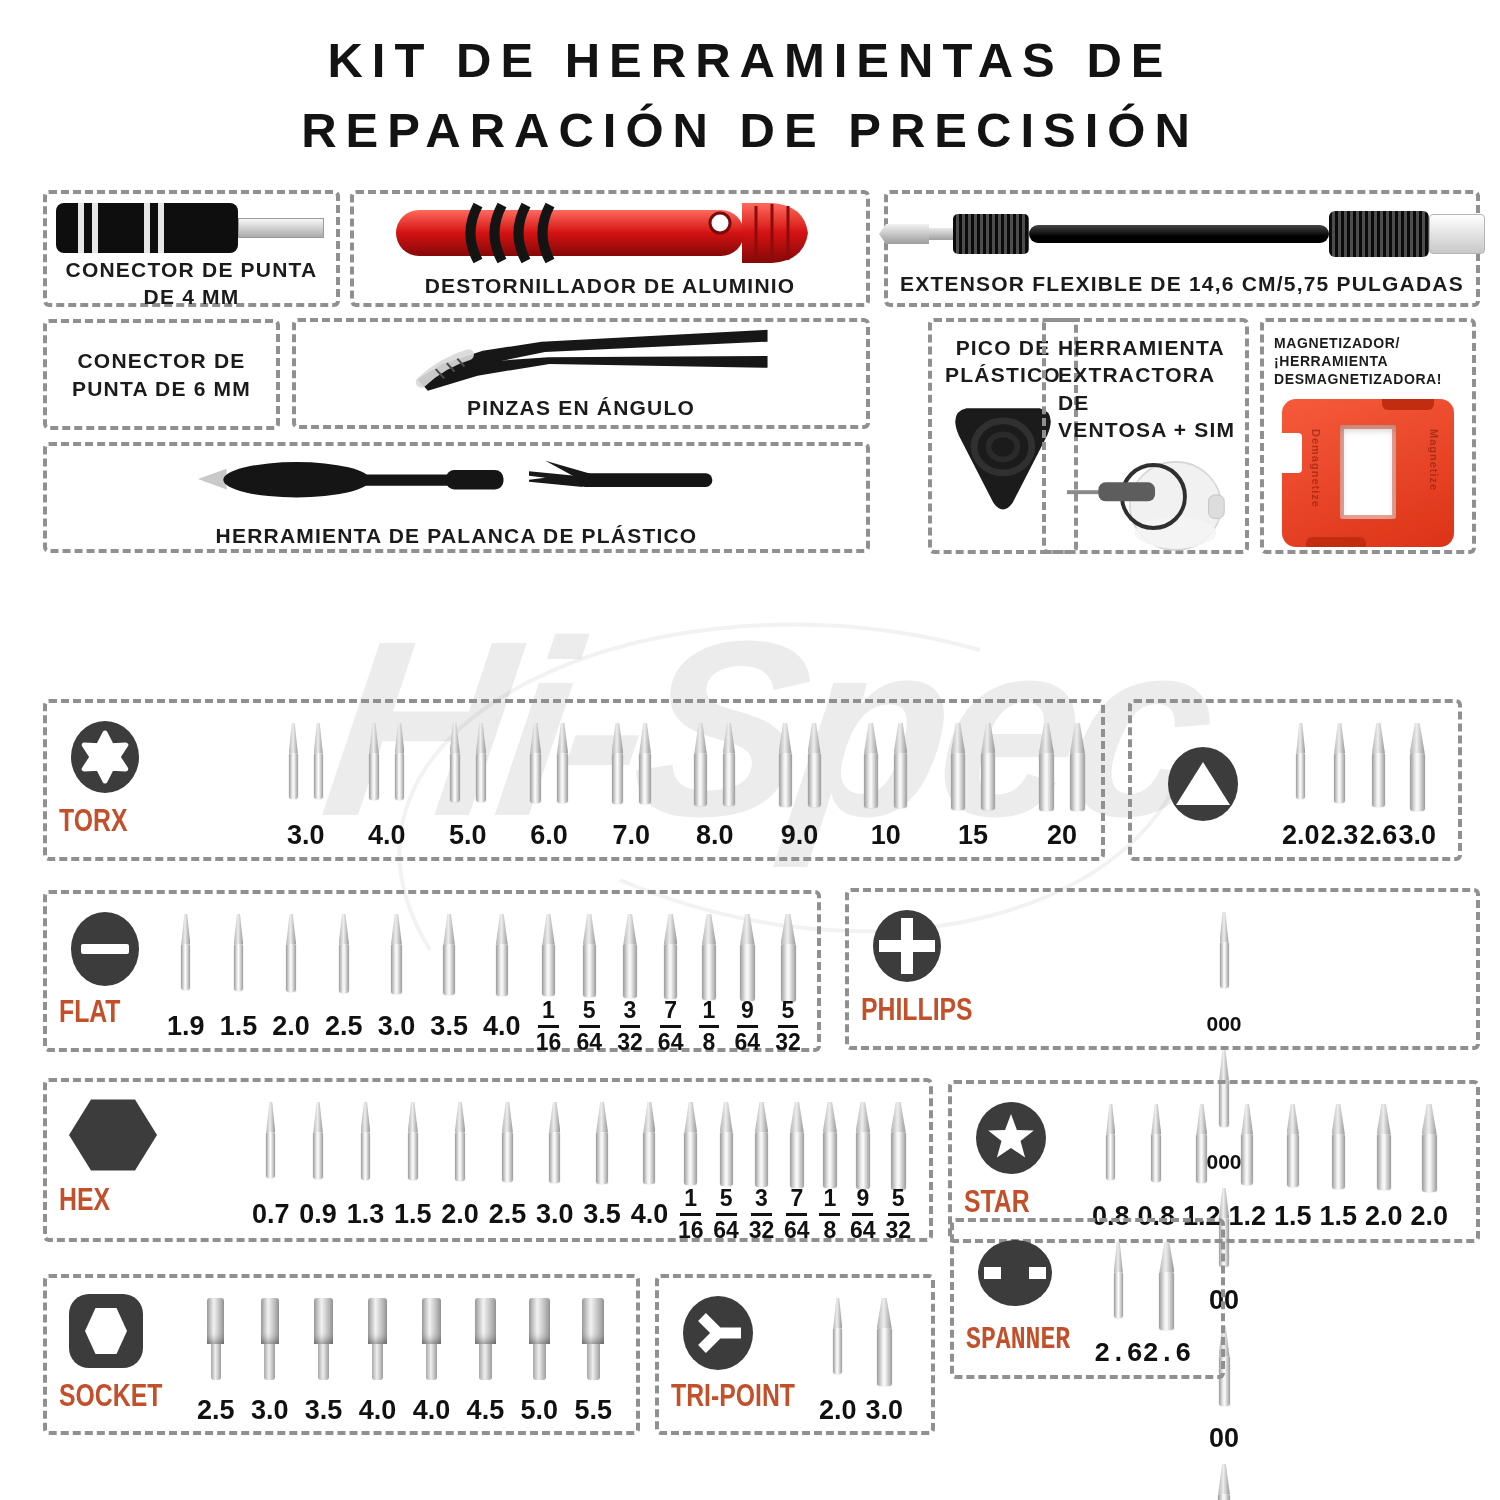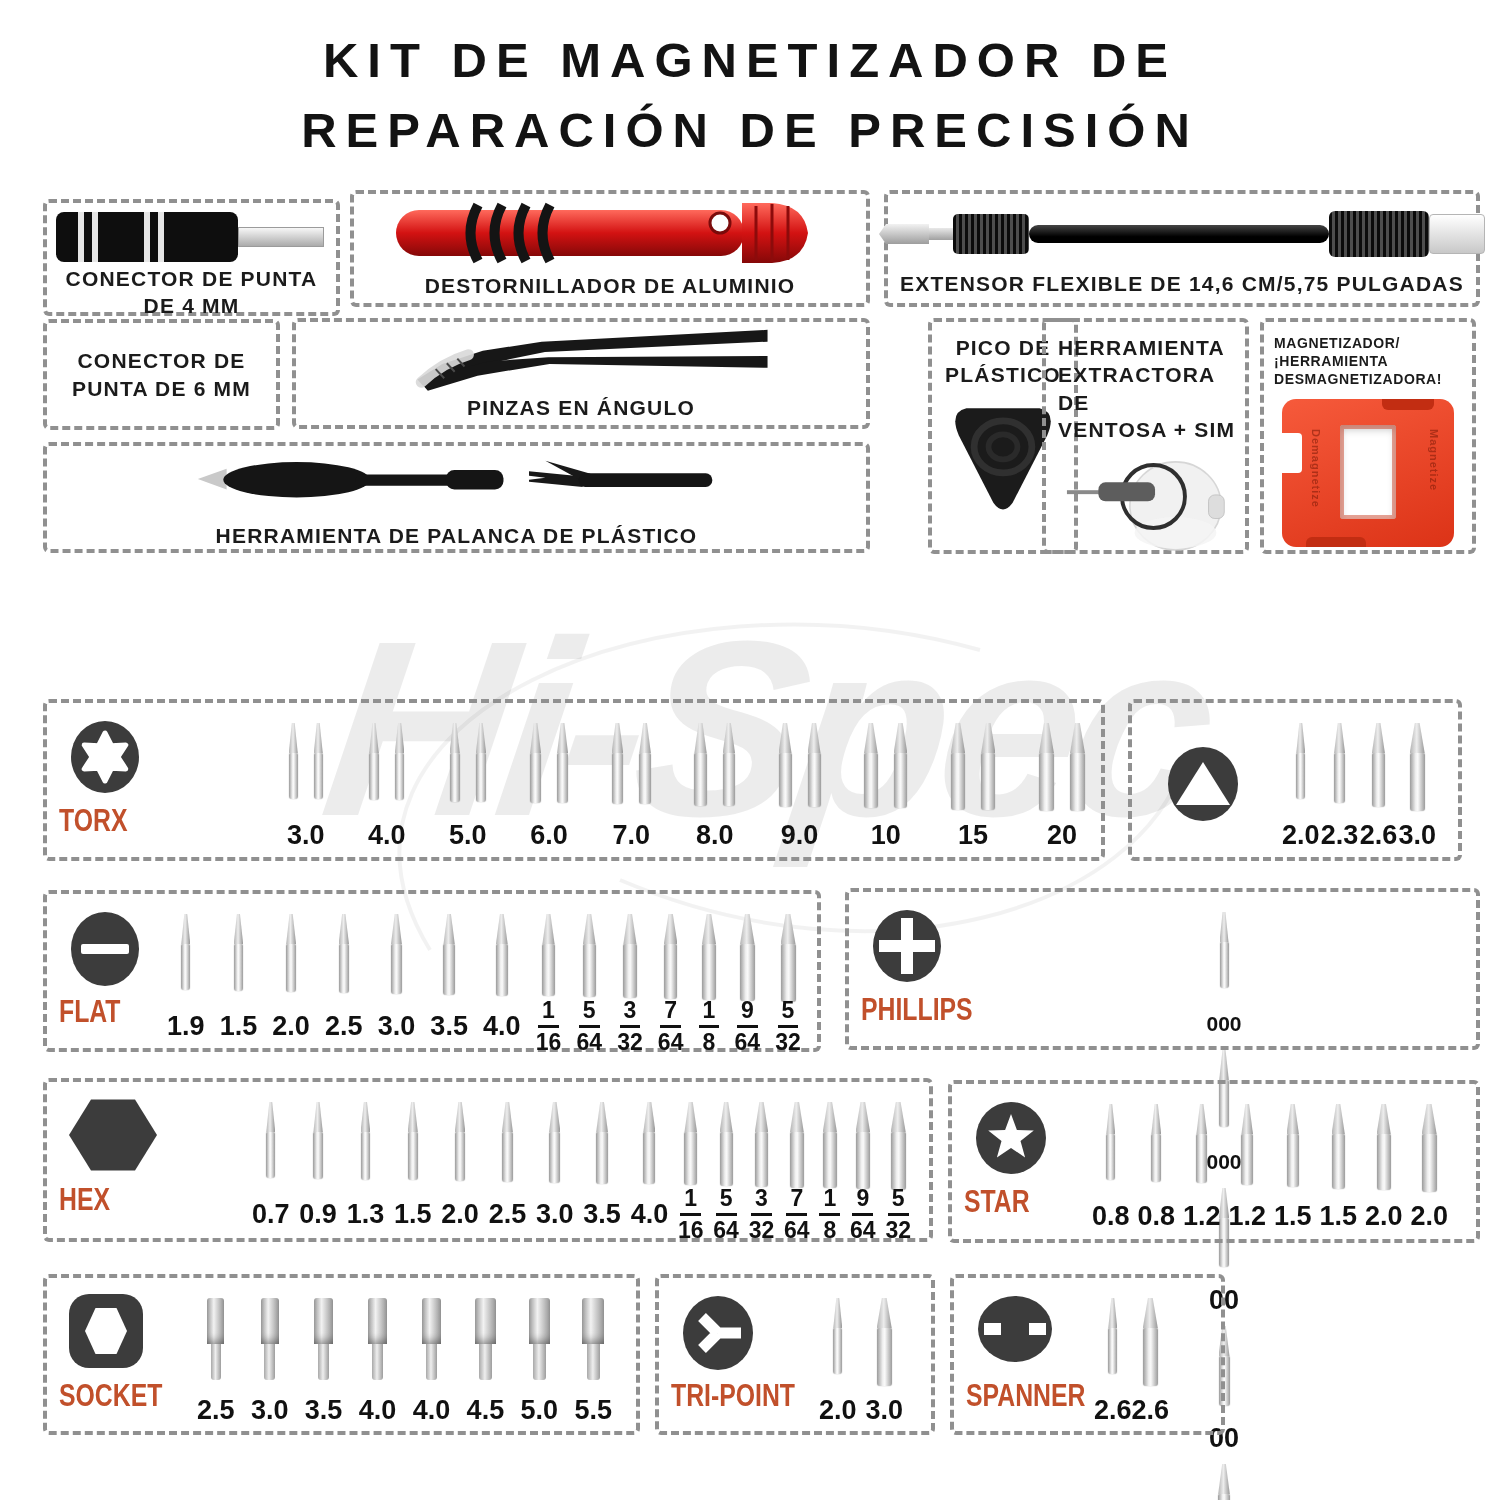--- a/index.html
+++ b/index.html
@@ -21,21 +21,21 @@
   .swoosh{position:absolute;left:0;top:0;z-index:0;pointer-events:none;}
 
   
   .tool-box,.bit-box{position:absolute;border:4px dashed #909090;border-radius:6px;
     background:transparent;z-index:1;}
   .tool-box{display:flex;flex-direction:column;align-items:center;justify-content:flex-start;}
   .tool-label{font-size:21px;font-weight:bold;letter-spacing:1.2px;line-height:1.3;
     text-align:center;white-space:pre-line;color:#1b1b1b;}
   .tool-art{display:flex;align-items:center;justify-content:center;}
 
-  #tb-conn4{left:43px;top:199px;width:297px;height:117px;}
+  #tb-conn4{left:43px;top:190px;width:297px;height:117px;}
   #tb-driver{left:350px;top:190px;width:520px;height:117px;}
   #tb-ext{left:884px;top:190px;width:596px;height:117px;}
   #tb-conn6{left:43px;top:319px;width:237px;height:111px;justify-content:center;}
   #tb-tweezers{left:292px;top:318px;width:578px;height:111px;}
   #tb-pick{left:928px;top:318px;width:150px;height:236px;}
   #tb-suction{left:1042px;top:318px;width:207px;height:236px;}
   #tb-magnet{left:1260px;top:318px;width:216px;height:236px;}
   #tb-pry{left:43px;top:442px;width:827px;height:111px;}
 
   #tb-conn4 .tool-art{height:64px;margin-top:6px;}
@@ -84,21 +84,21 @@
 
   
   #sec-torx{left:43px;top:699px;width:1062px;height:162px;}
   #sec-triangle{left:1128px;top:699px;width:334px;height:162px;}
   #sec-flat{left:43px;top:890px;width:778px;height:162px;}
   #sec-phillips{left:845px;top:888px;width:635px;height:162px;}
   #sec-hex{left:43px;top:1078px;width:890px;height:164px;}
   #sec-star{left:948px;top:1080px;width:532px;height:163px;}
   #sec-socket{left:43px;top:1274px;width:597px;height:161px;}
   #sec-tripoint{left:655px;top:1274px;width:280px;height:161px;}
-  #sec-spanner{left:950px;top:1274px;width:275px;height:161px;}
+  #sec-spanner{left:950px;top:1218px;width:275px;height:161px;font-family:Liberation Mono, monospace;}
 
   .section-icon{position:absolute;left:22px;top:16px;}
   #sec-triangle .section-icon{left:34px;top:42px;}
   .section-label{position:absolute;left:12px;top:100px;color:#C1502B;font-weight:bold;
     font-size:31px;letter-spacing:0;white-space:nowrap;transform:scaleX(.8);transform-origin:left center;}
   .bits{position:absolute;top:20px;right:16px;display:flex;justify-content:space-between;}
   #sec-torx .bits{left:240px;}
   #sec-triangle .bits{left:150px;right:22px;}
   #sec-flat .bits{left:120px;}
   #sec-phillips .bits{left:145px;right:22px;flex-direction:column;}
@@ -141,21 +141,21 @@
 
 <div class="canvas">
 
   <div class="watermark">Hi-Spec</div>
   <svg class="swoosh" width="1500" height="1500">
     <path d="M 430,950 C 290,720 660,560 980,650" stroke="rgba(0,0,0,0.05)" stroke-width="4" fill="none"></path>
     <path d="M 620,880 C 880,990 1140,910 1185,760" stroke="rgba(0,0,0,0.05)" stroke-width="4" fill="none"></path>
   </svg>
 
   <h1 class="main-title">
-    <span>KIT DE MAGNETIZADOR DE</span>
+    <span>KIT DE HERRAMIENTAS DE</span>
     <span>REPARACIÓN DE PRECISIÓN</span>
   </h1>
 
   <section class="tool-box" id="tb-conn4">
     <div class="tool-art">
       <div class="conn4">
         <span class="body"></span>
         <span class="stripe" style="left:22px"></span>
           <span class="stripe" style="left:36px"></span>
         <span class="stripe" style="left:88px"></span>

